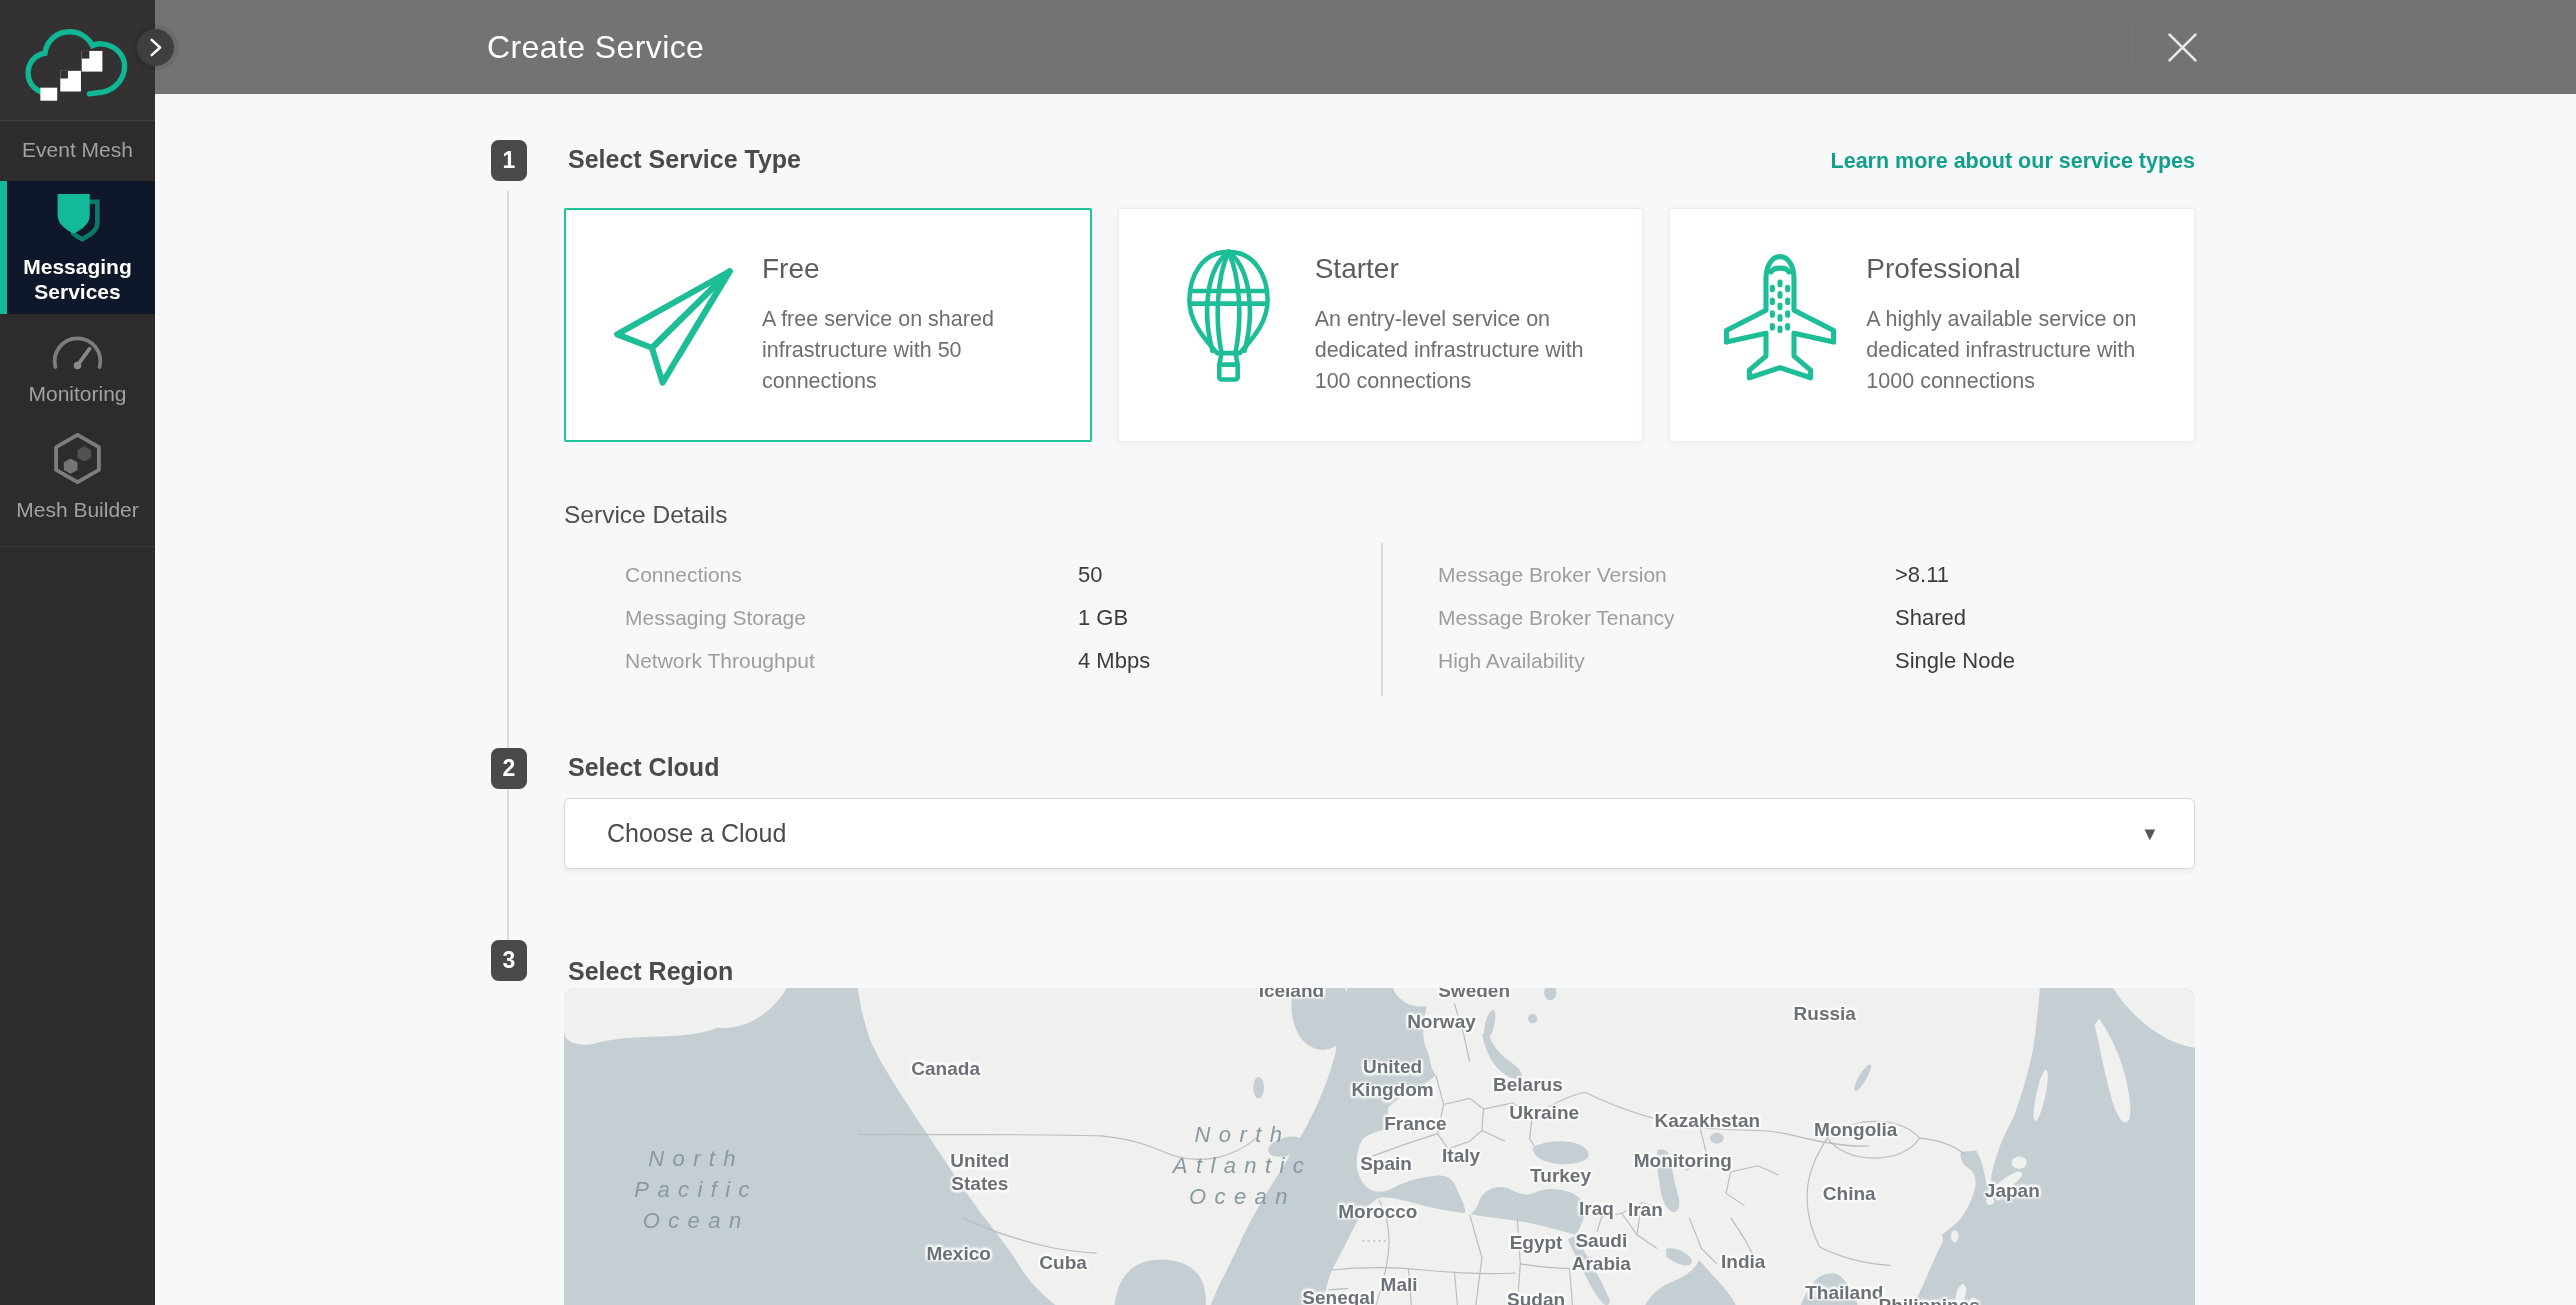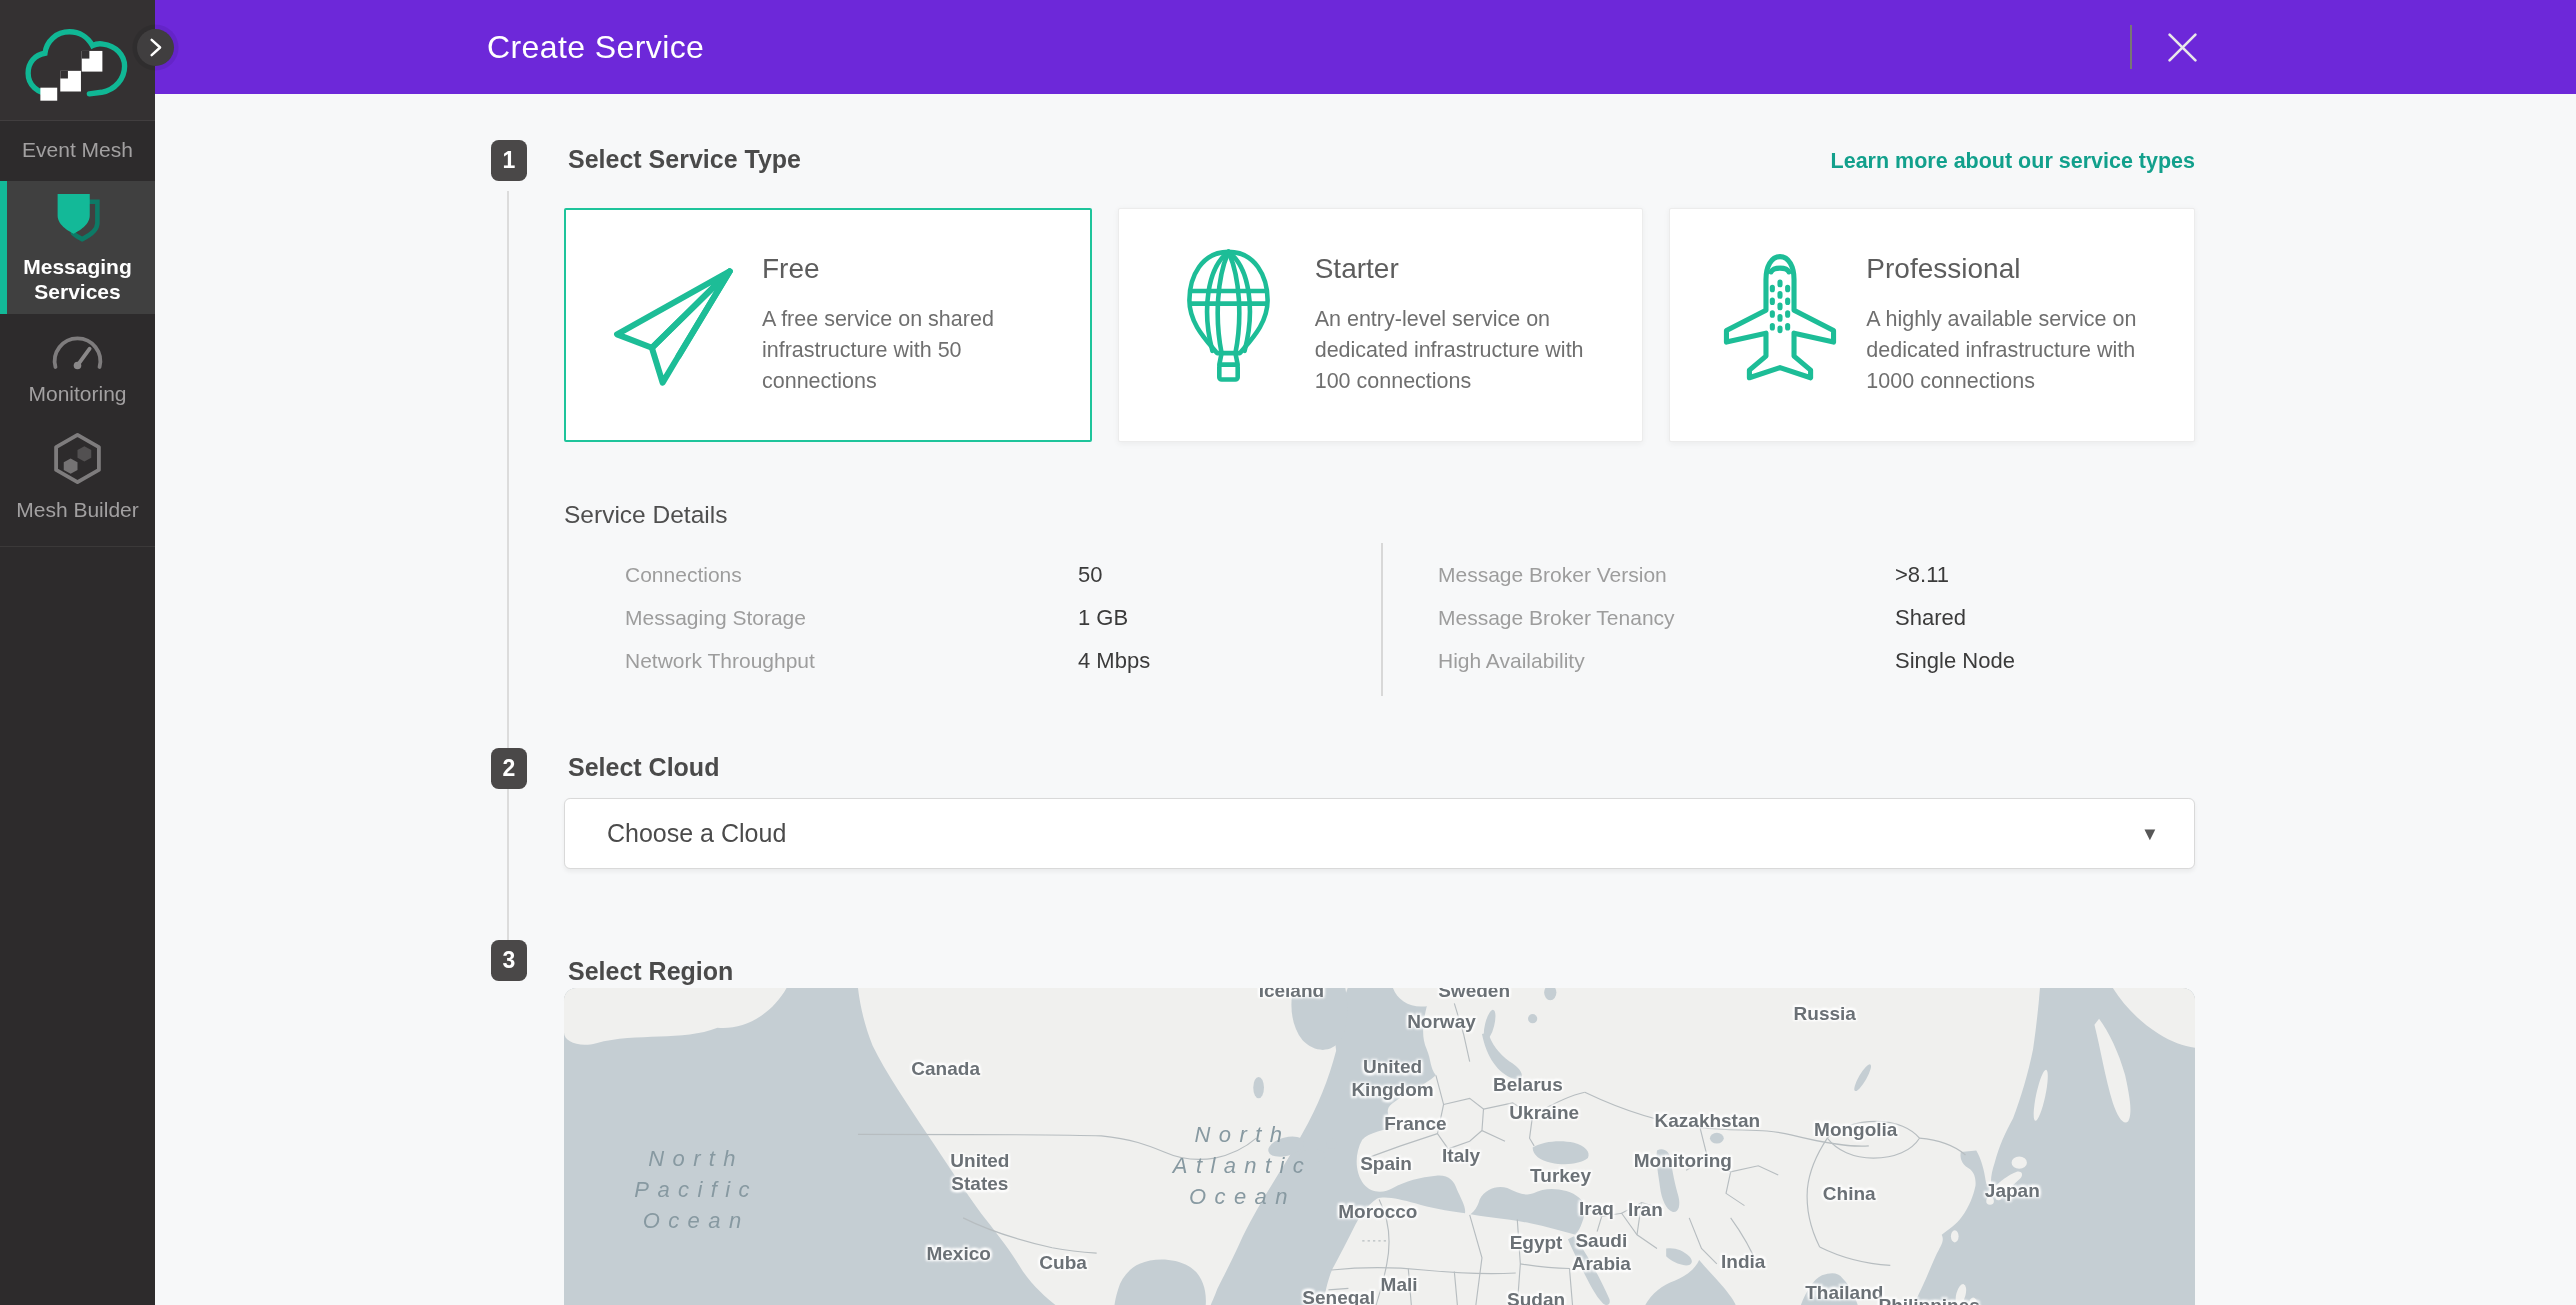--- a/index.html
+++ b/index.html
@@ -10,31 +10,31 @@
   
   .sidebar{position:absolute;left:0;top:0;width:155px;height:1306px;background:#2d2b2c;z-index:5;}
   .logo-block{position:absolute;left:0;top:0;width:155px;height:120px;background:#343132;border-bottom:0.8px solid #413e3f;}
   .logo-block svg{position:absolute;left:21.5px;top:20px;}
   .collapse-btn{position:absolute;left:137px;top:29px;width:37px;height:37px;border-radius:50%;
                 background:#403e3f;z-index:20;display:flex;align-items:center;justify-content:center;box-shadow:0 0 0 4.6px rgba(0,0,0,.08);}
   .nav{position:absolute;left:0;top:120px;width:155px;}
   .nav-item{width:155px;display:flex;flex-direction:column;align-items:center;justify-content:center;cursor:pointer;}
   .nav-label{color:#a2a0a1;font-size:21px;text-align:center;line-height:24.5px;max-width:130px;}
   .item-eventmesh{height:61px;}
-  .item-messaging{height:133px;background:#404040;position:relative;}
+  .item-messaging{height:133px;background:#0f172a;position:relative;}
   .item-messaging .nav-label{color:#ffffff;font-weight:bold;}
   .active-bar{position:absolute;left:0;top:0;width:7px;height:100%;background:#13b998;}
   .item-mesh{height:104px;}
   .item-monitor{height:111px;}
   .nav-icon{margin-bottom:9.2px;}
   .nav-divider{position:absolute;left:0;top:546px;width:155px;height:0.8px;background:#3b3939;}
   .side-footer{position:absolute;left:0;bottom:0;width:155px;}
 
   
-  .topbar{position:absolute;left:155px;top:0;width:2421px;height:94px;background:#6d28d9;z-index:4;}
+  .topbar{position:absolute;left:155px;top:0;width:2421px;height:94px;background:#737373;z-index:4;}
   .topbar-title{position:absolute;left:332px;top:50%;transform:translateY(-50%);color:#ffffff;font-size:32px;letter-spacing:0.4px;}
   .topbar-divider{position:absolute;left:1975px;top:25px;width:1.5px;height:44px;background:#787675;}
   .close-btn{position:absolute;left:2008px;top:28px;width:38px;height:38px;display:flex;align-items:center;justify-content:center;cursor:pointer;}
 
   
   .content{position:absolute;left:155px;top:94px;width:2421px;height:1212px;background:#f7f8f9;}
   .connector{position:absolute;left:352px;top:97px;width:2.3px;height:749px;background:#dcdcdc;}
   .step-badge{position:absolute;left:336px;width:36px;height:41px;background:#4a4848;border-radius:7.7px;
               color:#fff;font-size:23px;font-weight:bold;display:flex;align-items:center;justify-content:center;}
   .badge-1{top:46px;}.badge-2{top:654px;}.badge-3{top:846px;}

